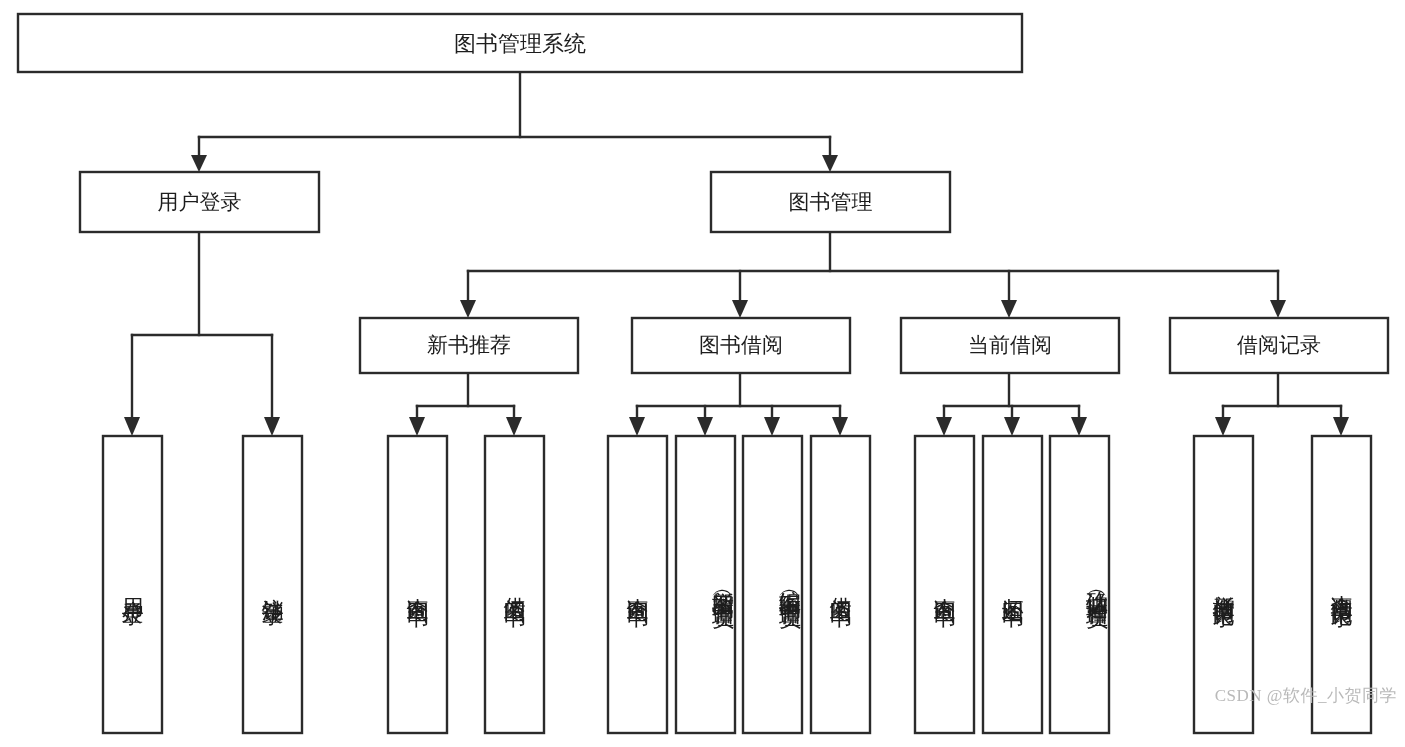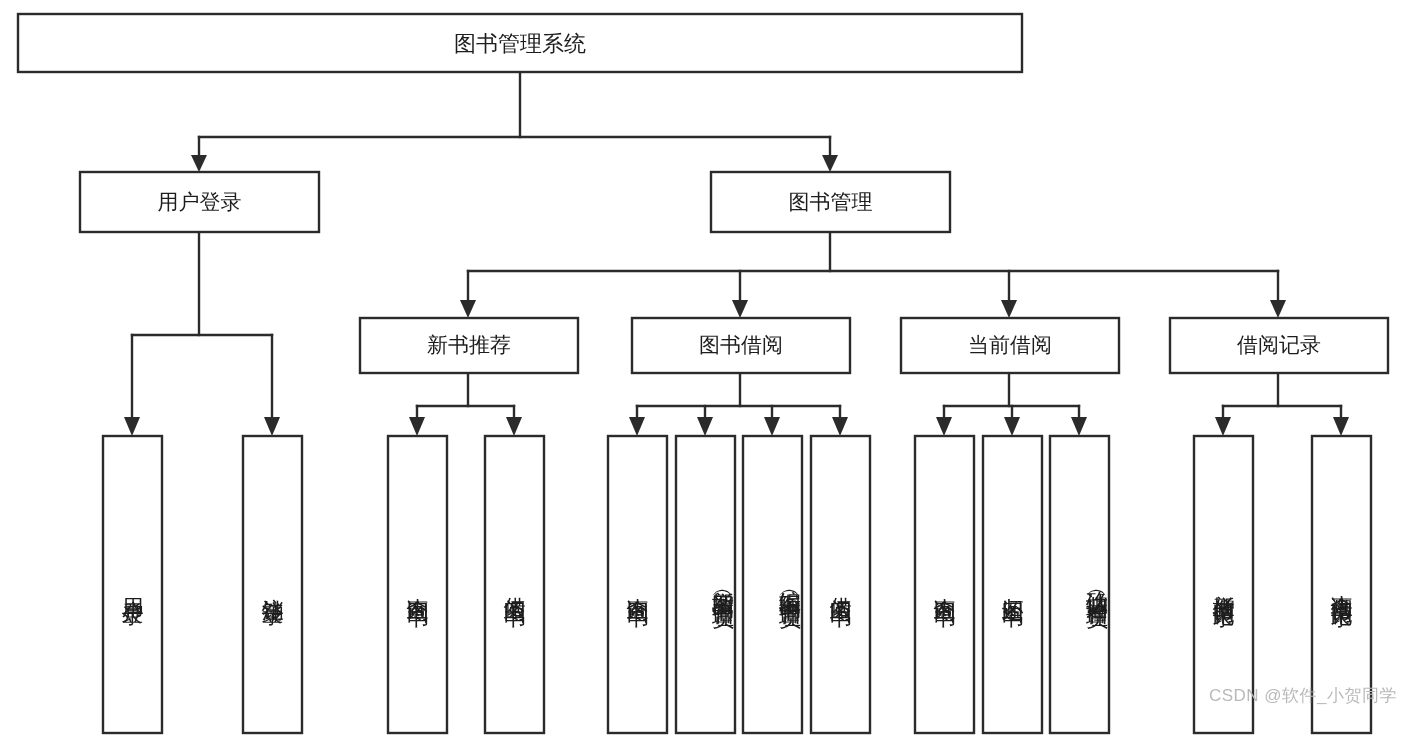--- a/index.html
+++ b/index.html
@@ -63,21 +63,21 @@
     display: flex;
     align-items: center;
     justify-content: center;
     white-space: nowrap;
     pointer-events: none;
   }
   .watermark {
     position: absolute;
     right: 8px;
     bottom: 6px;
-    font-family: Liberation Sans, sans-serif;
+    font-family: Liberation Serif, serif;
     font-size: 17px;
     color: #b9b9b9;
     letter-spacing: 0.5px;
     white-space: nowrap;
   }
 </style>
 </head>
 <body>
 
 <div id="diagram-root">

